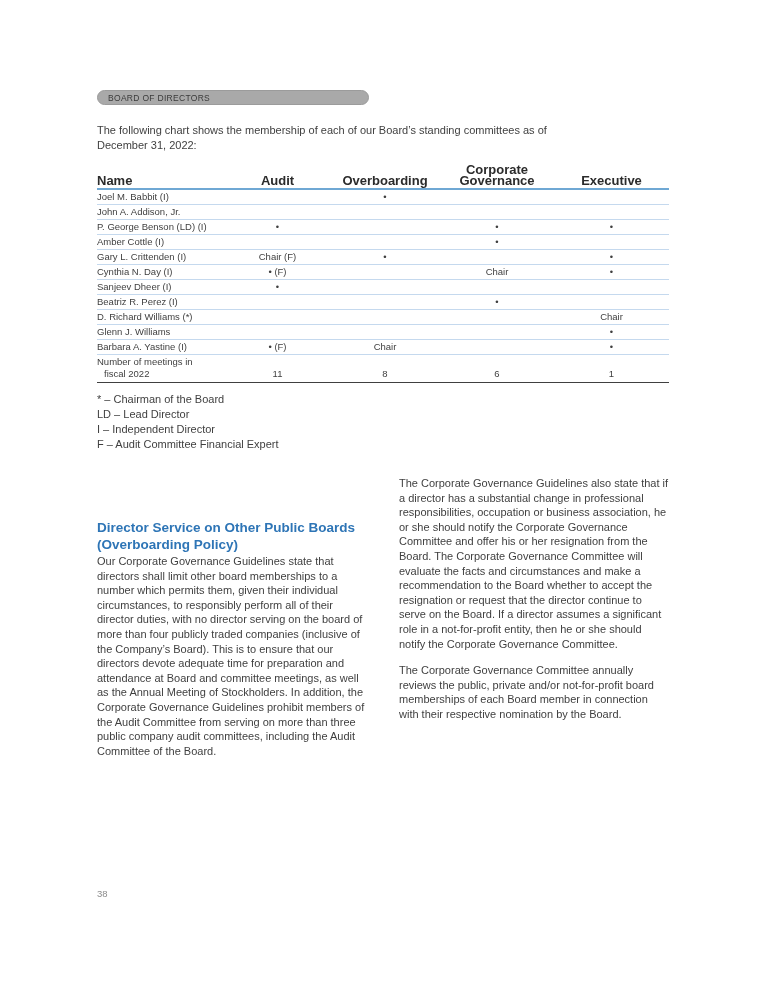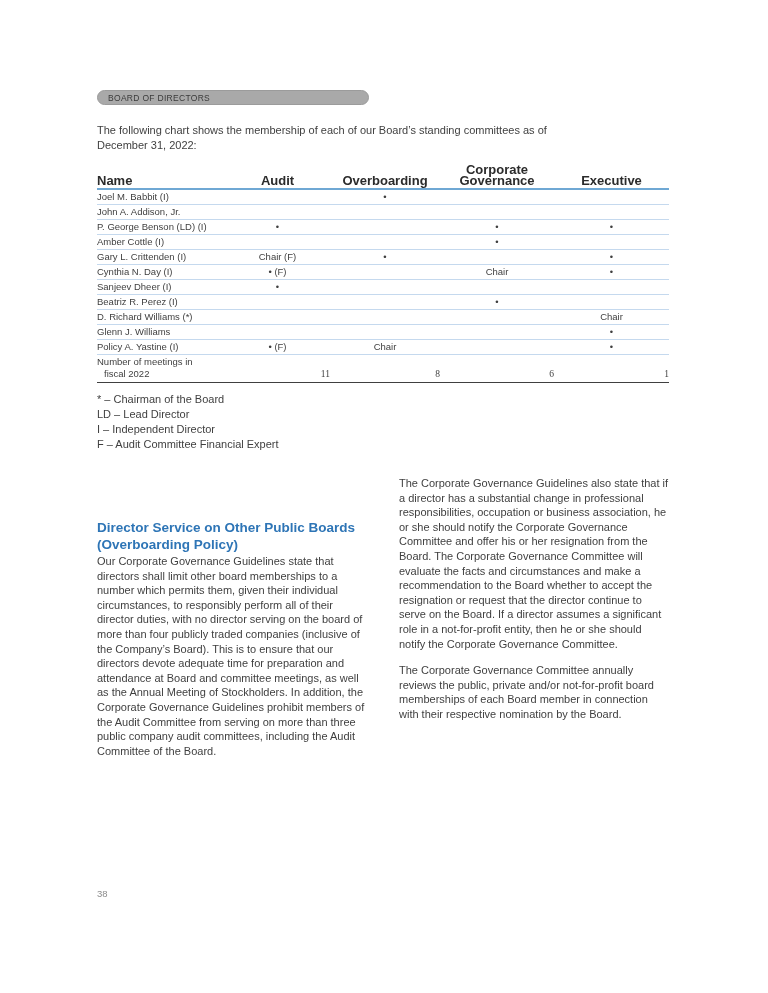--- a/index.html
+++ b/index.html
@@ -39,21 +39,21 @@
   th.c { text-align:center; }
   tbody td {
     font-size:9.5px; line-height:14px; height:14px; color:#3f3f3f;
     border-bottom:1px solid #c5d9ee; padding:0; overflow:hidden; white-space:nowrap;
   }
   tbody td.mark-cell { text-align:center; }
   tfoot td {
     font-size:9.5px; line-height:12px; color:#3f3f3f;
     border-bottom:1px solid #404040; padding:1px 0 2px 0; vertical-align:bottom;
   }
-  tfoot td.mark-cell { text-align:right;font-family:Liberation Serif, serif; }
+  tfoot td.mark-cell { text-align:center; }
   tfoot .indent { display:inline-block; padding-left:7px; }
 
   
   .legend { margin-top:9px; font-size:11px; line-height:15px; color:#3f3f3f; }
 
   
   .columns { margin-top:24px; display:flex; }
   .col-left  { width:272px; margin-right:30px; }
   .col-right { width:270px; }
   .section-heading {
@@ -160,21 +160,21 @@
           <td class="mark-cell">Chair</td>
         </tr>
         <tr>
           <td class="name-cell">Glenn J. Williams</td>
           <td class="mark-cell"></td>
           <td class="mark-cell"></td>
           <td class="mark-cell"></td>
           <td class="mark-cell">•</td>
         </tr>
         <tr>
-          <td class="name-cell">Policy A. Yastine (I)</td>
+          <td class="name-cell">Barbara A. Yastine (I)</td>
           <td class="mark-cell">• (F)</td>
           <td class="mark-cell">Chair</td>
           <td class="mark-cell"></td>
           <td class="mark-cell">•</td>
         </tr>
       </tbody>
     <tfoot>
       <tr>
         <td class="name-cell">
           <span>Number of meetings in</span><br>

